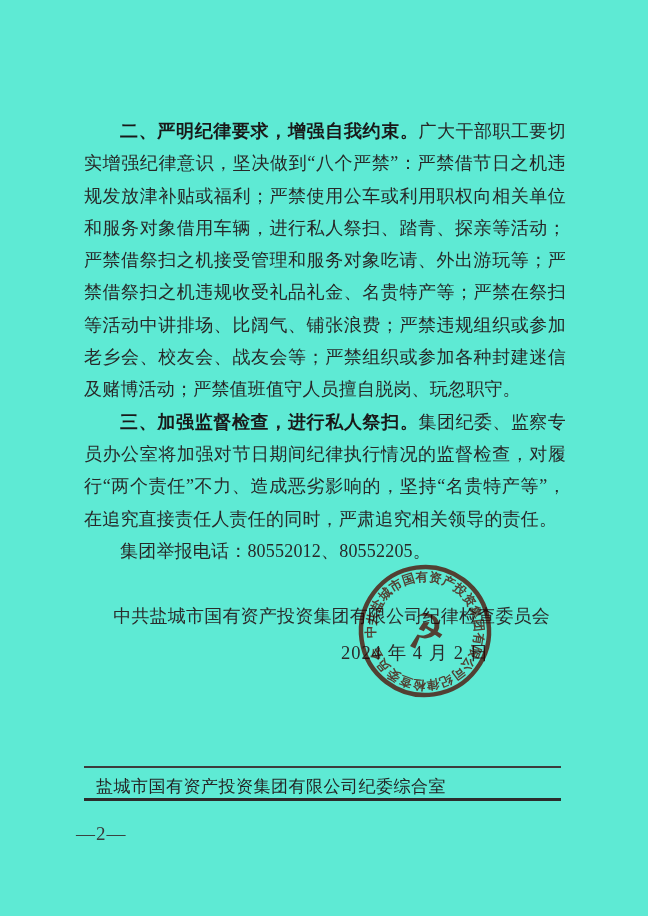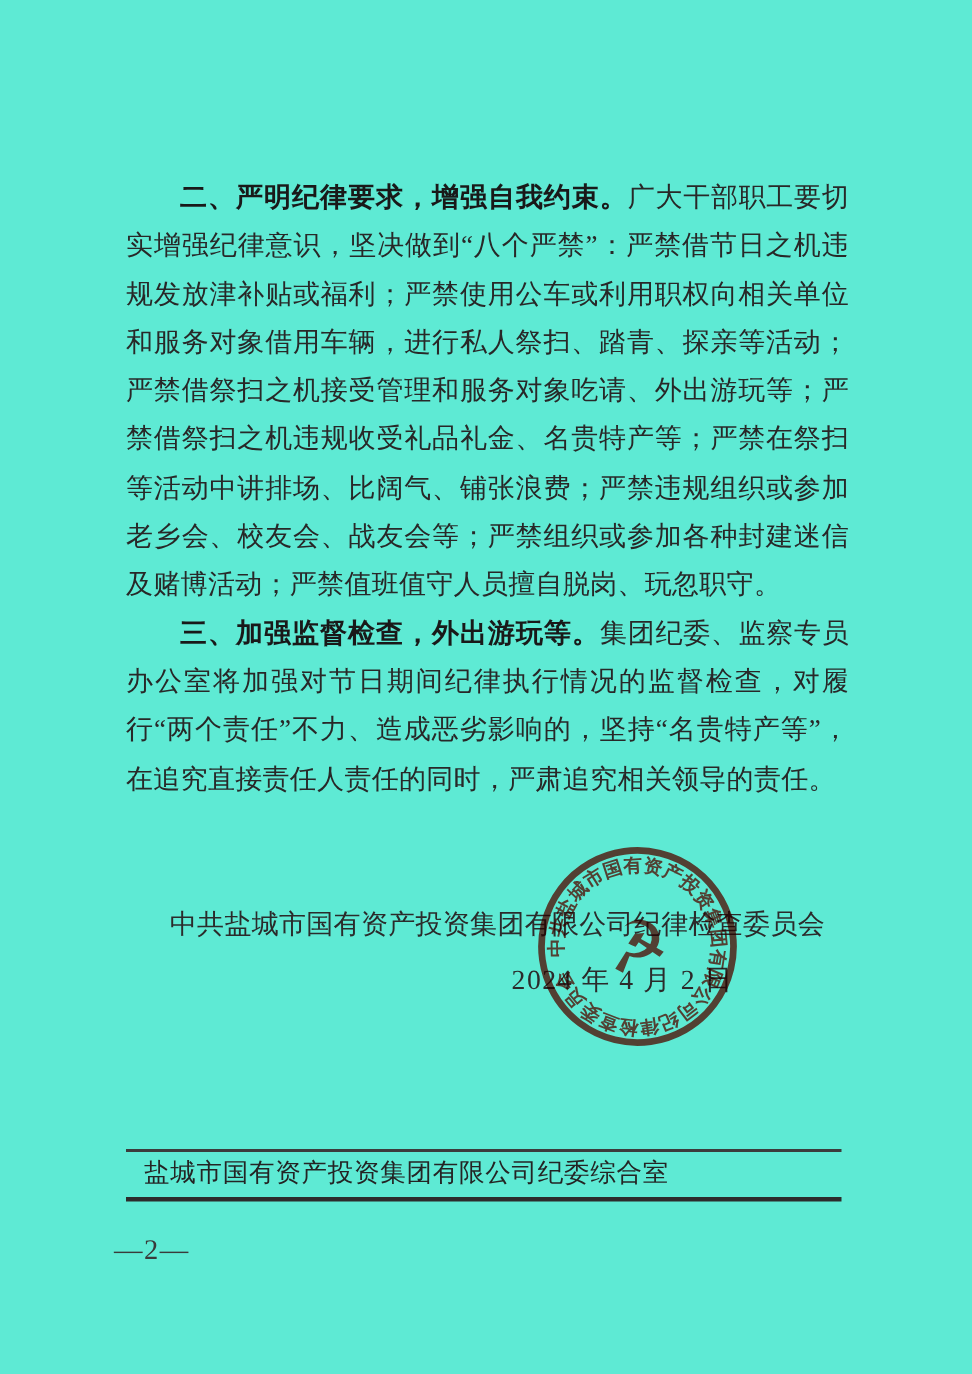--- a/index.html
+++ b/index.html
@@ -33,40 +33,41 @@
     position:absolute; left:352px; top:558px; width:146px; height:146px;
     transform:rotate(-8deg); opacity:0.9; mix-blend-mode:multiply;
     pointer-events:none;
   }
   .footer-rule-top {
     position:absolute; left:84px; top:766px; width:477px; height:1.5px;
     background:#3c3c3c;
   }
   .footer-row {
     position:absolute; left:84px; top:770px; width:477px; height:28px;
-    display:flex; justify-content:space-between; align-items:flex-start;
+    display:flex; justify-content:space-between; align-items:flex-end;
     padding:0 36px 0 12px; font-size:17px; letter-spacing:0.5px; color:#242424;
   }
   .footer-rule-bottom {
     position:absolute; left:84px; top:798px; width:477px; height:2.5px;
     background:#2c2c2c;
   }
   .page-number {
     position:absolute; left:76px; top:823px;
     font-size:19px; letter-spacing:1px; color:#3a3a3a;
   }
 </style>
 </head>
 <body>
 
 <div class="page">
 
   <div class="content">
     <p><span class="lead">二、严明纪律要求，增强自我约束。</span><span>广大干部职工要切实增强纪律意识，坚决做到“八个严禁”：严禁借节日之机违规发放津补贴或福利；严禁使用公车或利用职权向相关单位和服务对象借用车辆，进行私人祭扫、踏青、探亲等活动；严禁借祭扫之机接受管理和服务对象吃请、外出游玩等；严禁借祭扫之机违规收受礼品礼金、名贵特产等；严禁在祭扫等活动中讲排场、比阔气、铺张浪费；严禁违规组织或参加老乡会、校友会、战友会等；严禁组织或参加各种封建迷信及赌博活动；严禁值班值守人员擅自脱岗、玩忽职守。</span></p>
-    <p><span class="lead">三、加强监督检查，外出游玩等。</span><span>集团纪委、监察专员办公室将加强对节日期间纪律执行情况的监督检查，对履行“两个责任”不力、造成恶劣影响的，坚持“名贵特产等”，在追究直接责任人责任的同时，严肃追究相关领导的责任。</span></p>
+    <p><span class="lead">三、加强监督检查，进行私人祭扫。</span><span>集团纪委、监察专员办公室将加强对节日期间纪律执行情况的监督检查，对履行“两个责任”不力、造成恶劣影响的，坚持“名贵特产等”，在追究直接责任人责任的同时，严肃追究相关领导的责任。</span></p>
+    <p><span>集团举报电话：80552012、80552205。</span></p>
   </div>
 
   <div class="signature-org">中共盐城市国有资产投资集团有限公司纪律检查委员会</div>
   <div class="signature-date">2024 年 4 月 2 日</div>
 
   <div class="seal">
     <svg width="146" height="146" viewBox="0 0 146 146" xmlns="http://www.w3.org/2000/svg">
       <defs>
         <path id="ringPath" d="M 73,73 m -50,0 a 50,50 0 1,1 100,0 a 50,50 0 1,1 -100,0" fill="none"></path>
       </defs>

